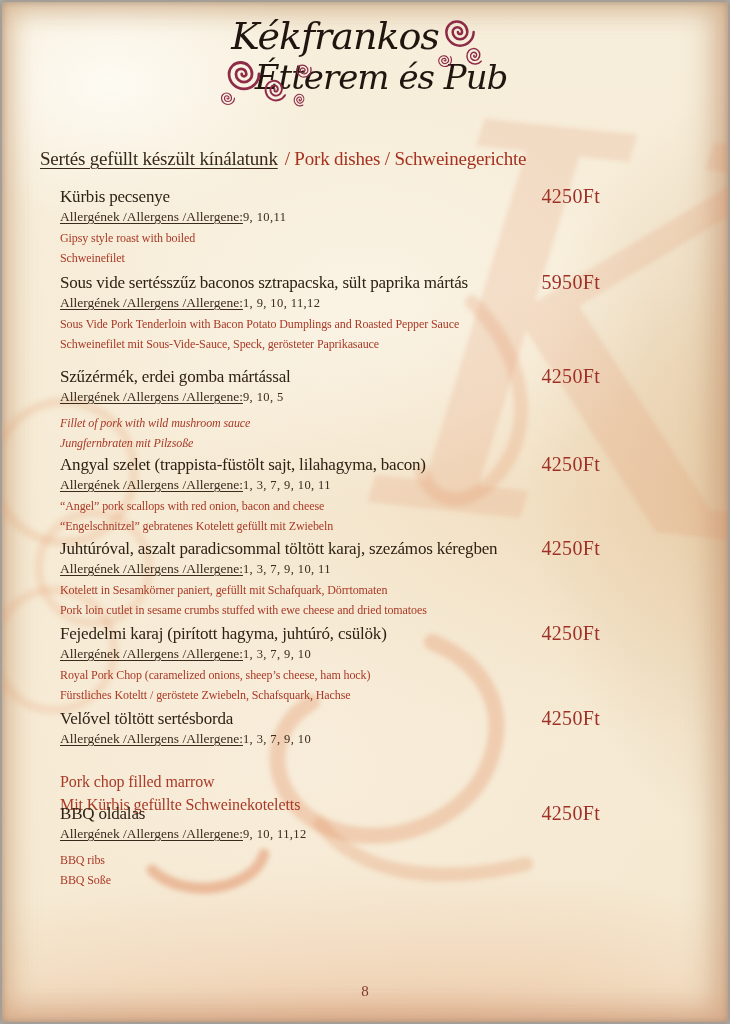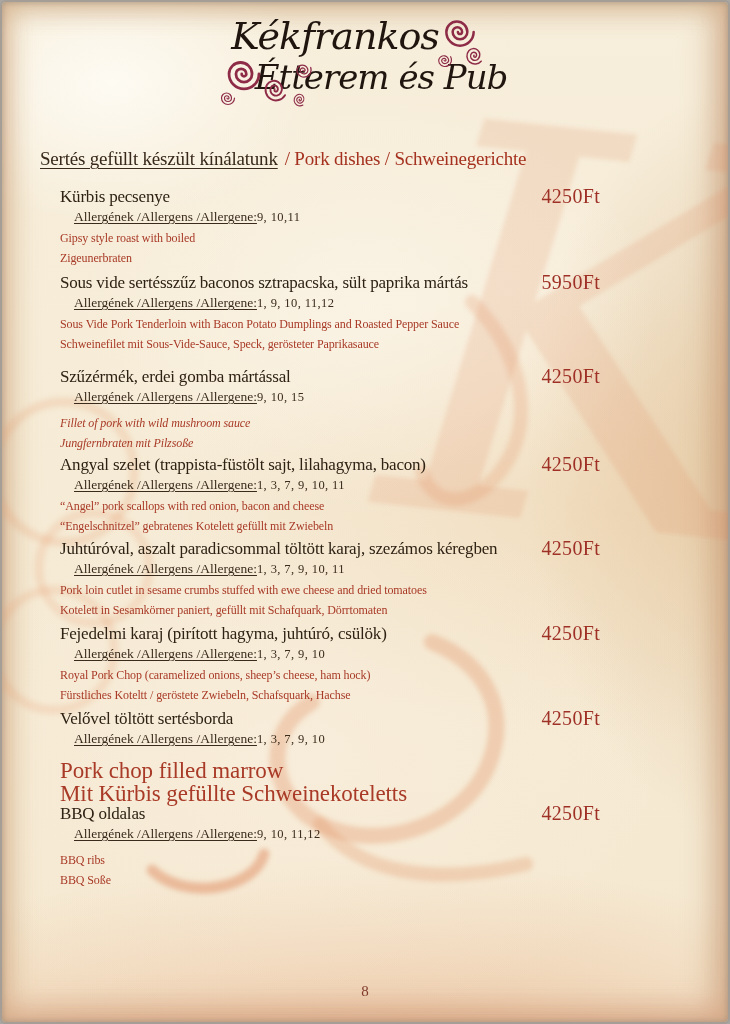--- a/index.html
+++ b/index.html
@@ -66,26 +66,26 @@
   .item-head{position:relative;line-height:22px;}
   .item-name{
     font-size:17px;color:#2e2214;letter-spacing:-0.2px;white-space:nowrap;
   }
   .item-price{
     position:absolute;right:92px;top:-1px;
     font-size:20px;color:#9e3026;letter-spacing:.3px;
   }
   .allergen-line{margin-top:1px;font-size:13.5px;color:#3a2b1c;line-height:16px;}
   .allergen-label{
-    text-decoration:underline;text-decoration-thickness:1px;text-underline-offset:2px;margin-left:14px;
+    text-decoration:underline;text-decoration-thickness:1px;text-underline-offset:2px;
   }
   .allergen-nums{margin-left:0;font-size:12.5px;letter-spacing:.4px;}
   .desc{margin-top:4px;font-size:12px;line-height:19.5px;color:#a83a27;letter-spacing:-0.1px;}
   .item-2 .desc{margin-top:9px;font-style:italic;}
-  .item-6 .desc{margin-top:12px;font-size:23px;line-height:23px;}
+  .item-6 .desc{margin-top:23px;font-size:16px;line-height:23px;}
   .item-7 .desc{margin-top:9px;}
   
   .page-number{
     position:absolute;bottom:22px;left:0;right:0;text-align:center;z-index:2;
     font-size:15px;color:#7f3a2c;
   }
 </style>
 </head>
 <body>
 
@@ -135,21 +135,21 @@
     <div class="item item-0">
       <div class="item-head">
         <span class="item-name">Kürbis pecsenye</span>
         <span class="item-price">4250Ft</span>
       </div>
       <div class="allergen-line">
         <span class="allergen-label">Allergének /Allergens /Allergene:</span><span class="allergen-nums">9, 10,11</span>
       </div>
       <div class="desc">
         <div class="desc-line">Gipsy style roast with boiled</div>
-        <div class="desc-line">Zigeunerbraten</div>
+        <div class="desc-line">Schweinefilet</div>
       </div>
     </div>
 
     <div class="item item-1">
       <div class="item-head">
         <span class="item-name">Sous vide sertésszűz baconos sztrapacska, sült paprika mártás</span>
         <span class="item-price">5950Ft</span>
       </div>
       <div class="allergen-line">
         <span class="allergen-label">Allergének /Allergens /Allergene:</span><span class="allergen-nums">1, 9, 10, 11,12</span>
@@ -159,21 +159,21 @@
         <div class="desc-line">Schweinefilet mit Sous-Vide-Sauce, Speck, gerösteter Paprikasauce</div>
       </div>
     </div>
 
     <div class="item item-2">
       <div class="item-head">
         <span class="item-name">Szűzérmék, erdei gomba mártással</span>
         <span class="item-price">4250Ft</span>
       </div>
       <div class="allergen-line">
-        <span class="allergen-label">Allergének /Allergens /Allergene:</span><span class="allergen-nums">9, 10, 15</span>
+        <span class="allergen-label">Allergének /Allergens /Allergene:</span><span class="allergen-nums">9, 10, 5</span>
       </div>
       <div class="desc">
         <div class="desc-line">Fillet of pork with wild mushroom sauce</div>
         <div class="desc-line">Jungfernbraten mit Pilzsoße</div>
       </div>
     </div>
 
     <div class="item item-3">
       <div class="item-head">
         <span class="item-name">Angyal szelet  (trappista-füstölt sajt, lilahagyma, bacon)</span>
@@ -190,22 +190,22 @@
 
     <div class="item item-4">
       <div class="item-head">
         <span class="item-name">Juhtúróval, aszalt paradicsommal töltött karaj, szezámos kéregben</span>
         <span class="item-price">4250Ft</span>
       </div>
       <div class="allergen-line">
         <span class="allergen-label">Allergének /Allergens /Allergene:</span><span class="allergen-nums">1, 3, 7, 9, 10, 11</span>
       </div>
       <div class="desc">
+        <div class="desc-line">Kotelett in Sesamkörner paniert, gefüllt mit Schafquark, Dörrtomaten</div>
         <div class="desc-line">Pork loin cutlet in sesame crumbs stuffed with ewe cheese and dried tomatoes</div>
-        <div class="desc-line">Kotelett in Sesamkörner paniert, gefüllt mit Schafquark, Dörrtomaten</div>
       </div>
     </div>
 
     <div class="item item-5">
       <div class="item-head">
         <span class="item-name">Fejedelmi karaj  (pirított hagyma, juhtúró, csülök)</span>
         <span class="item-price">4250Ft</span>
       </div>
       <div class="allergen-line">
         <span class="allergen-label">Allergének /Allergens /Allergene:</span><span class="allergen-nums">1, 3, 7, 9, 10</span>

